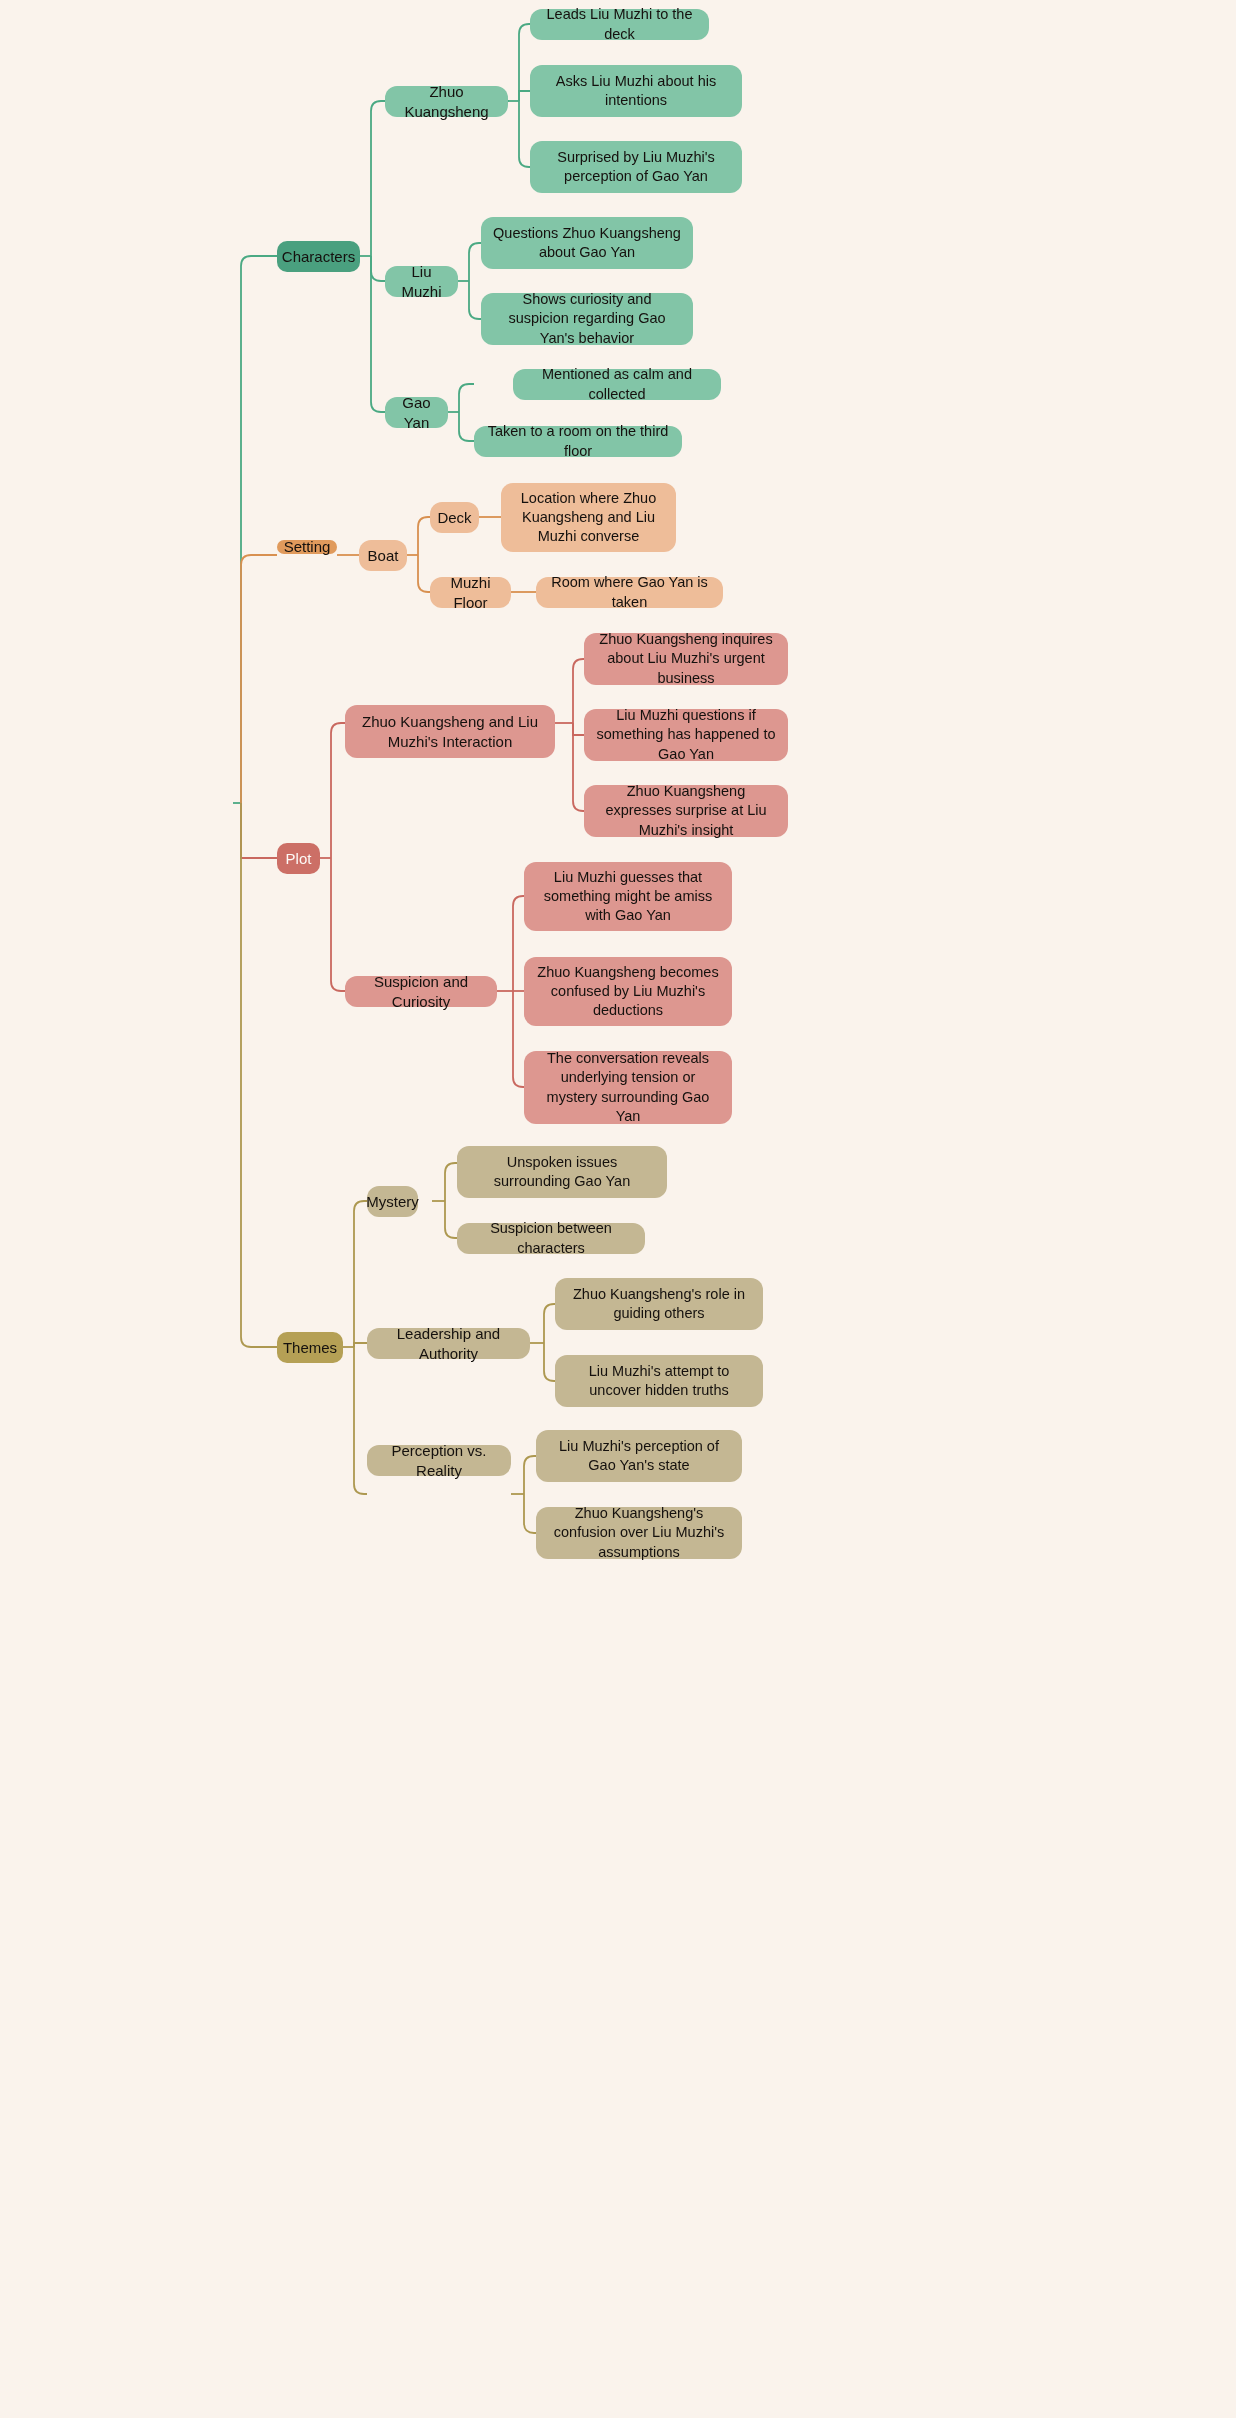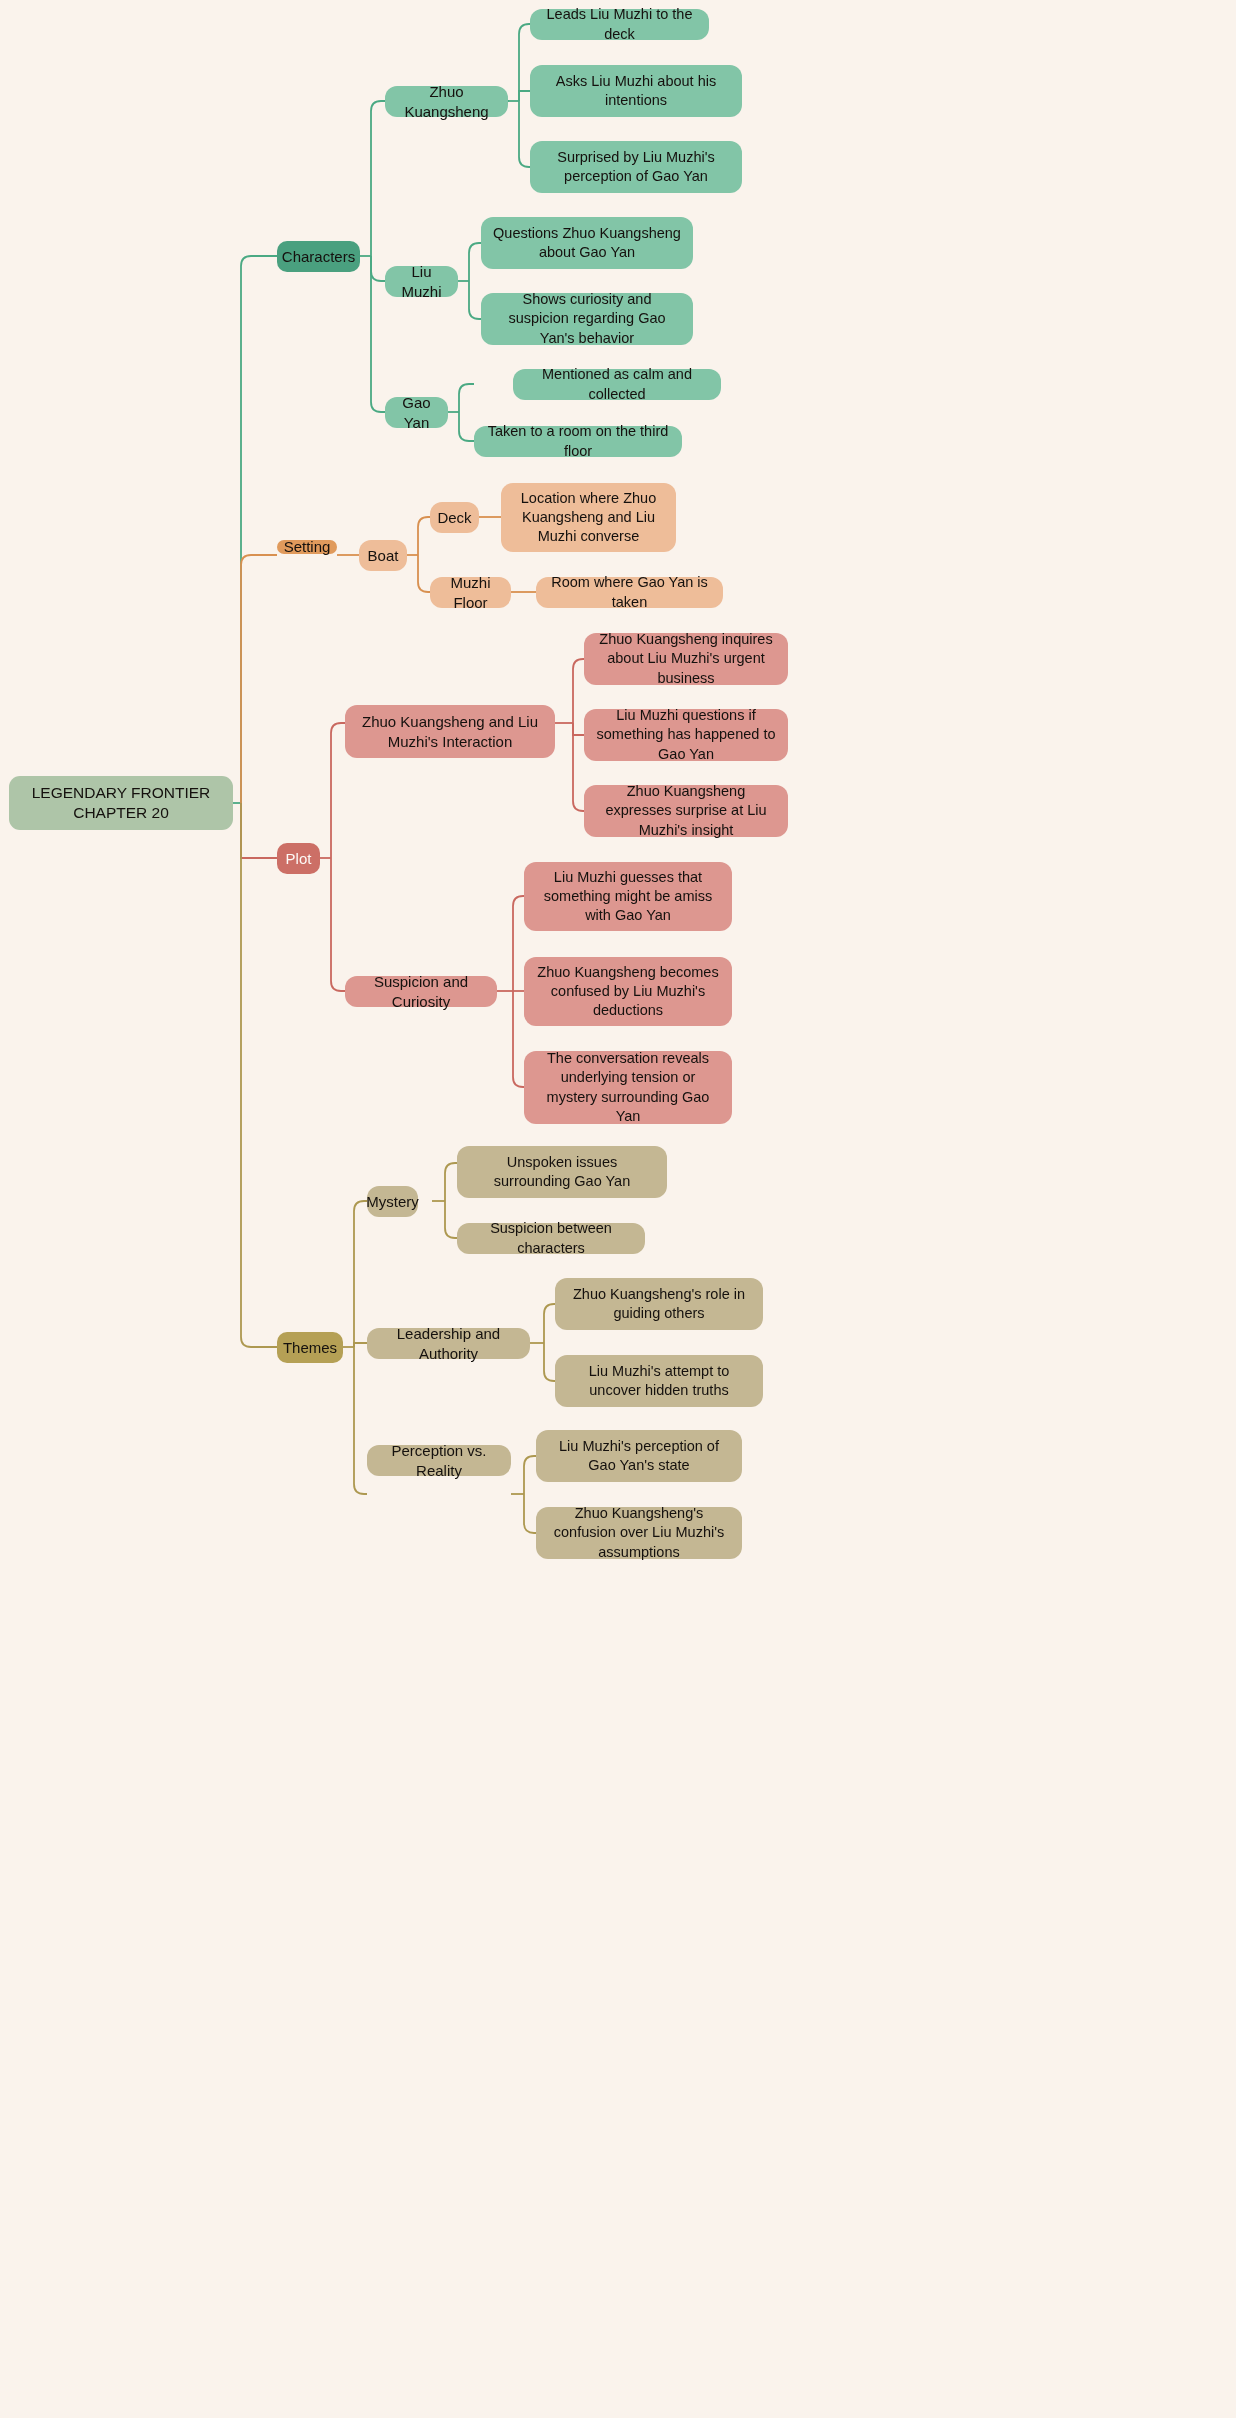--- a/index.html
+++ b/index.html
@@ -152,23 +152,20 @@
       </g>
 
       <g stroke="#ad9850">
         <path d="M511 1494 L524 1494"></path>
         <path d="M524 1494 L524 1466 Q524 1456 534 1456 L536 1456"></path>
         <path d="M524 1494 L524 1523 Q524 1533 534 1533 L536 1533"></path>
       </g>
     </g>
   </svg>
 
-  <div class="node root" style="left:9px; top:776px; width:224px; height:54px;">
-    <span>LEGENDARY FRONTIER CHAPTER 20</span>
-  </div>
 
   <div class="node lvl1" style="left:277px; top:241px; width:83px; height:31px; background:#4aa07f;">
     <span>Characters</span>
   </div>
 
   <div class="node lvl2" style="left:385px; top:86px; width:123px; height:31px; background:#82c5a7;">
     <span>Zhuo Kuangsheng</span>
   </div>
   <div class="node lvl3" style="left:530px; top:9px; width:179px; height:31px; background:#82c5a7;">
     <span>Leads Liu Muzhi to the deck</span>

